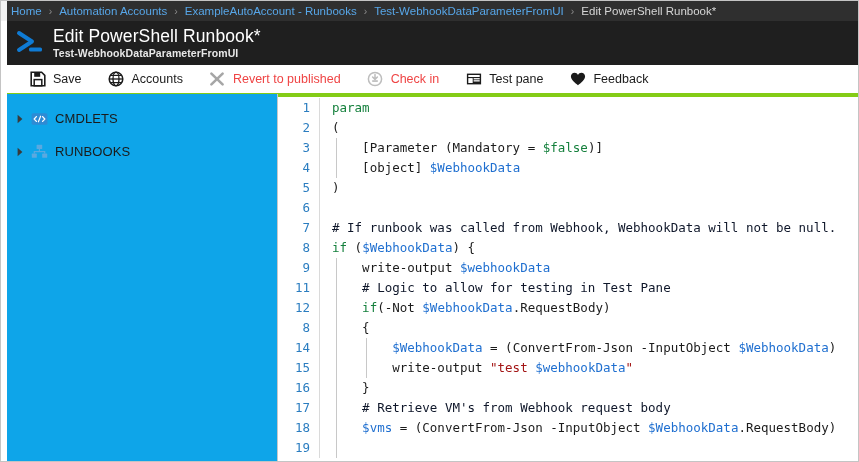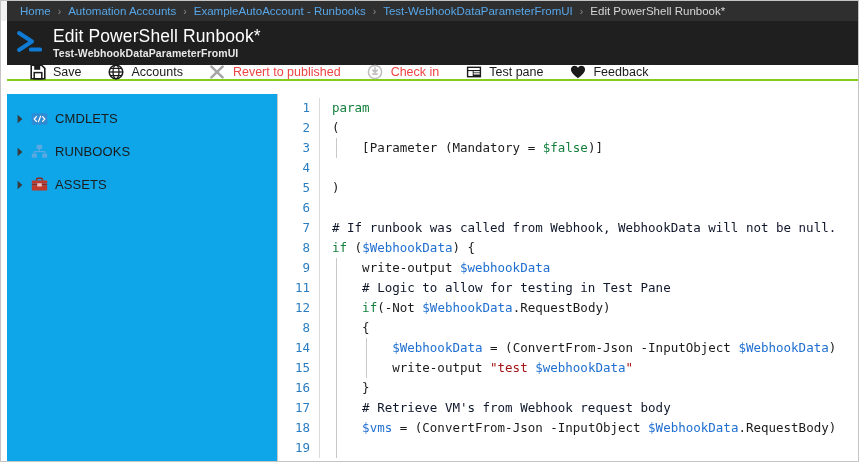--- a/index.html
+++ b/index.html
@@ -82,23 +82,23 @@
     color: #e8e8e8;
     font-size: 10.5px;
     line-height: 14px;
     font-weight: bold;
     letter-spacing: 0.1px;
   }
 
   
   .toolbar {
     position: absolute; left: 6px; top: 64px;
-    width: 853px; height: 16px;
+    width: 853px; height: 32px;
     background: #ffffff;
-    border-bottom: 2px solid #84cc16;
+    border-bottom: 4px solid #84cc16;
     display: flex; align-items: center;
     padding-left: 22px;
   }
   .tb-item {
     display: flex; align-items: center;
     height: 32px;
     margin-right: 26px;
     cursor: pointer;
     user-select: none;
   }
@@ -200,21 +200,21 @@
   .ig1 { left: 4px; }
   .ig2 { left: 34px; }
 </style>
 </head>
 <body>
 
 <div id="app">
 
   <div class="breadcrumb-bar">
     <div class="bc-gutter"></div>
-    <div id="breadcrumb-items" style="display:flex;align-items:flex-end;padding-left:12px;">
+    <div id="breadcrumb-items" style="display:flex;align-items:flex-end;padding-left:3px;">
         <span class="bc-link">Home</span>
         <span class="bc-sep">›</span>
         <span class="bc-link">Automation Accounts</span>
         <span class="bc-sep">›</span>
         <span class="bc-link">ExampleAutoAccount - Runbooks</span>
         <span class="bc-sep">›</span>
         <span class="bc-link">Test-WebhookDataParameterFromUI</span>
         <span class="bc-sep">›</span>
         <span class="bc-current">Edit PowerShell Runbook*</span>
       </div>
@@ -332,45 +332,28 @@
         <svg width="17" height="15" viewBox="0 0 17 15">
           <rect x="5.6" y="0.8" width="5.6" height="4.2" rx="0.6" fill="#5aa9e0"></rect>
           <rect x="0.8" y="9.6" width="5.0" height="4.2" rx="0.6" fill="#5aa9e0"></rect>
           <rect x="11.2" y="9.6" width="5.0" height="4.2" rx="0.6" fill="#5aa9e0"></rect>
           <path d="M8.4 5.0 V7.6 M3.3 9.6 V7.6 H13.7 V9.6" fill="none" stroke="#5aa9e0" stroke-width="1.2"></path>
         </svg>
       </span>
       <span class="tree-label">RUNBOOKS</span>
     </div>
 
-    <div class="tree-row">
-      <span class="tree-arrow">
-        <svg width="10" height="10" viewBox="0 0 10 10">
-          <path d="M2.6 0.8 L7.4 5 L2.6 9.2 Z" fill="#3a3a3a"></path>
-        </svg>
-      </span>
-      <span class="tree-ico">
-        <svg width="17" height="15" viewBox="0 0 17 15">
-          <path d="M5.6 3.6 V2.4 A1.1 1.1 0 0 1 6.7 1.3 H10.3 A1.1 1.1 0 0 1 11.4 2.4 V3.6" fill="none" stroke="#8d2b22" stroke-width="1.5"></path>
-          <rect x="0.8" y="3.6" width="15.4" height="3.2" rx="0.7" fill="#c0392b"></rect>
-          <rect x="0.8" y="7.0" width="15.4" height="1.2" fill="#8d2b22"></rect>
-          <rect x="0.8" y="8.2" width="15.4" height="5.4" rx="0.8" fill="#c0392b"></rect>
-          <rect x="6.2" y="6.2" width="4.6" height="3.4" rx="0.5" fill="#f0c0bb"></rect>
-        </svg>
-      </span>
-      <span class="tree-label">ASSETS</span>
-    </div>
 
   </div>
 
   <div class="editor" id="code-editor">
       <div class="code-line"><span class="ln">1</span><span class="ln-sep"></span><span class="code-text"><span class="tok-kw">param</span></span></div>
       <div class="code-line"><span class="ln">2</span><span class="ln-sep"></span><span class="code-text"><span class="tok-pln">(</span></span></div>
       <div class="code-line"><span class="ln">3</span><span class="ln-sep"></span><span class="code-text"><span class="indent-guide ig1"></span><span class="tok-pln">    [Parameter (Mandatory = </span><span class="tok-kw">$false</span><span class="tok-pln">)]</span></span></div>
-      <div class="code-line"><span class="ln">4</span><span class="ln-sep"></span></div>
+      <div class="code-line"><span class="ln">4</span><span class="ln-sep"></span><span class="code-text"><span class="indent-guide ig1"></span><span class="tok-pln">    [object] </span><span class="tok-var">$WebhookData</span></span></div>
       <div class="code-line"><span class="ln">5</span><span class="ln-sep"></span><span class="code-text"><span class="tok-pln">)</span></span></div>
       <div class="code-line"><span class="ln">6</span><span class="ln-sep"></span><span class="code-text"></span></div>
       <div class="code-line"><span class="ln">7</span><span class="ln-sep"></span><span class="code-text"><span class="tok-cmt"># If runbook was called from Webhook, WebhookData will not be null.</span></span></div>
       <div class="code-line"><span class="ln">8</span><span class="ln-sep"></span><span class="code-text"><span class="tok-kw">if</span><span class="tok-pln"> (</span><span class="tok-var">$WebhookData</span><span class="tok-pln">) {</span></span></div>
       <div class="code-line"><span class="ln">9</span><span class="ln-sep"></span><span class="code-text"><span class="indent-guide ig1"></span><span class="tok-pln">    write-output </span><span class="tok-var">$webhookData</span></span></div>
       <div class="code-line"><span class="ln">11</span><span class="ln-sep"></span><span class="code-text"><span class="indent-guide ig1"></span><span class="tok-cmt">    # Logic to allow for testing in Test Pane</span></span></div>
       <div class="code-line"><span class="ln">12</span><span class="ln-sep"></span><span class="code-text"><span class="indent-guide ig1"></span><span class="tok-pln">    </span><span class="tok-kw">if</span><span class="tok-pln">(-Not </span><span class="tok-var">$WebhookData</span><span class="tok-pln">.RequestBody)</span></span></div>
       <div class="code-line"><span class="ln">8</span><span class="ln-sep"></span><span class="code-text"><span class="indent-guide ig1"></span><span class="tok-pln">    {</span></span></div>
       <div class="code-line"><span class="ln">14</span><span class="ln-sep"></span><span class="code-text"><span class="indent-guide ig1"></span><span class="indent-guide ig2"></span><span class="tok-pln">        </span><span class="tok-var">$WebhookData</span><span class="tok-pln"> = (ConvertFrom-Json -InputObject </span><span class="tok-var">$WebhookData</span><span class="tok-pln">)</span></span></div>
       <div class="code-line"><span class="ln">15</span><span class="ln-sep"></span><span class="code-text"><span class="indent-guide ig1"></span><span class="indent-guide ig2"></span><span class="tok-pln">        write-output </span><span class="tok-str">"test </span><span class="tok-var">$webhookData</span><span class="tok-str">"</span></span></div>

